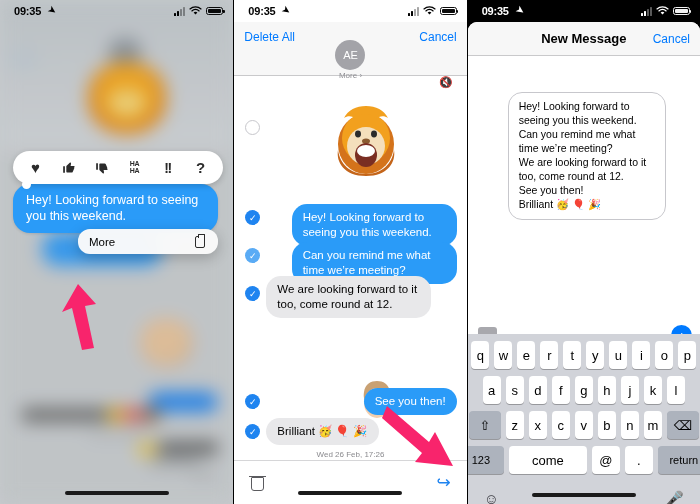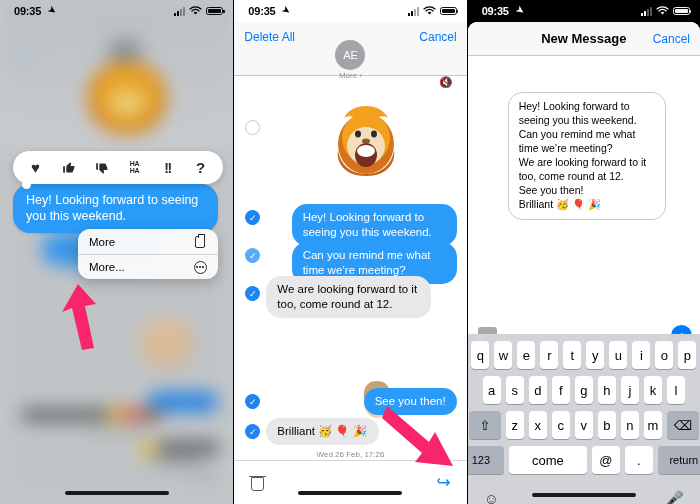--- a/index.html
+++ b/index.html
@@ -361,30 +361,20 @@
 
   <div class="p1-bubble">Hey! Looking forward to seeing you this weekend.</div>
 
   <div class="ctx-menu">
     <div class="ctx-row">
       <span>More</span>
       <span class="ctx-ic">
           <span class="clip-ic"></span>
         </span>
     </div>
-    <div class="ctx-row">
-      <span>More...</span>
-      <span class="ctx-ic">
-          <span class="dots-ic">
-            <i></i>
-            <i></i>
-            <i></i>
-          </span>
-        </span>
-    </div>
   </div>
 
   <svg class="arrow-up" viewBox="0 0 46 70">
     <path d="M26 68 L16 26 L6 30 L22 2 L40 22 L29 24 L38 66 Z" fill="#F8246C"></path>
   </svg>
 
   <div class="home-ind"></div>
 </div>
 
 <div class="panel" id="panel2">

